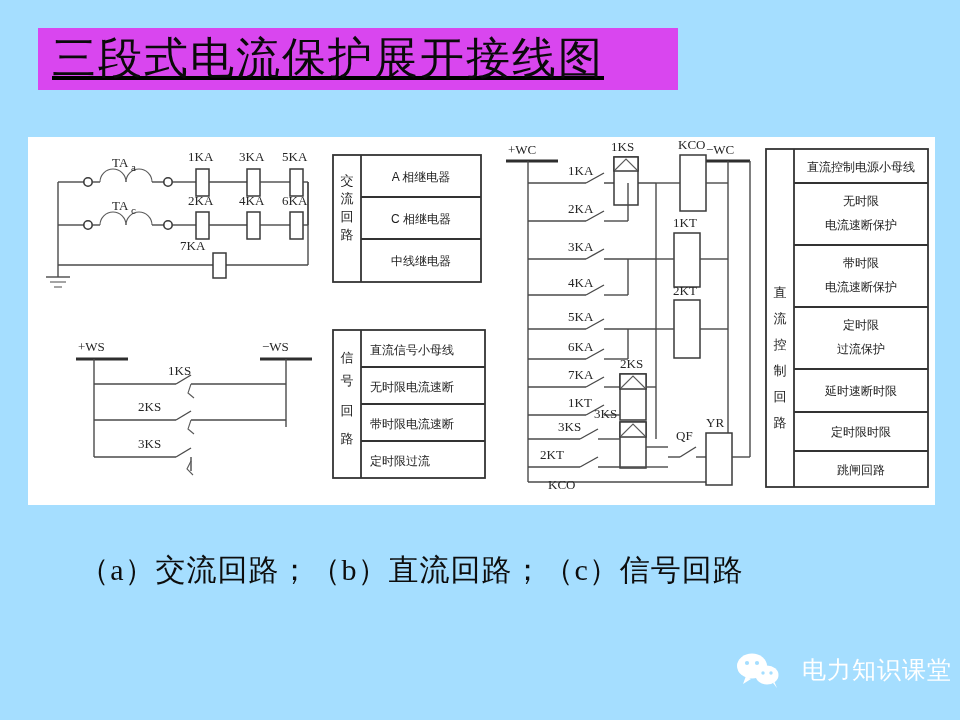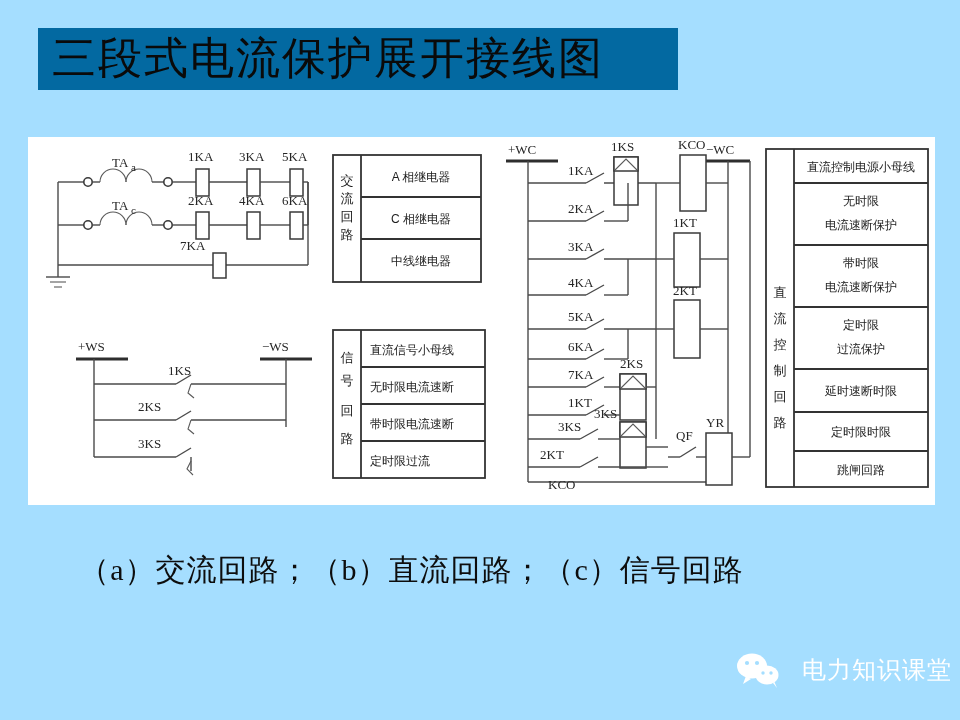--- a/index.html
+++ b/index.html
@@ -11,22 +11,22 @@
     font-family: "Liberation Sans", "DejaVu Sans", sans-serif;
     overflow: hidden;
     position: relative;
   }
 
   
   #title-box {
     position: absolute;
     left: 38px; top: 28px;
     width: 640px; height: 62px;
-    background: #0369a1;
-    display: flex; align-items: center;
+    background: #d946ef;
+    display: flex; align-items: center; text-decoration: underline;
   }
   #title-text {
     font-family: "Liberation Serif", "DejaVu Serif", serif;
     font-size: 44px;
     line-height: 1;
     letter-spacing: 2px;
     color: #0a0a0a;
     padding-left: 14px;
     white-space: nowrap;
   }

